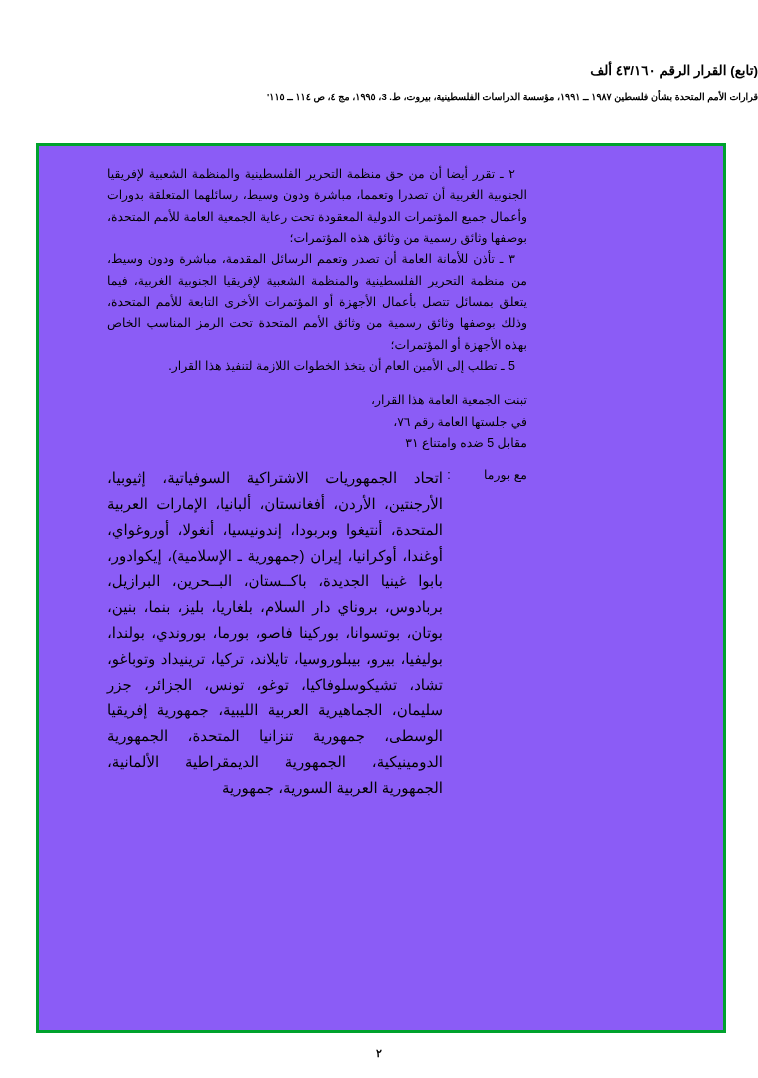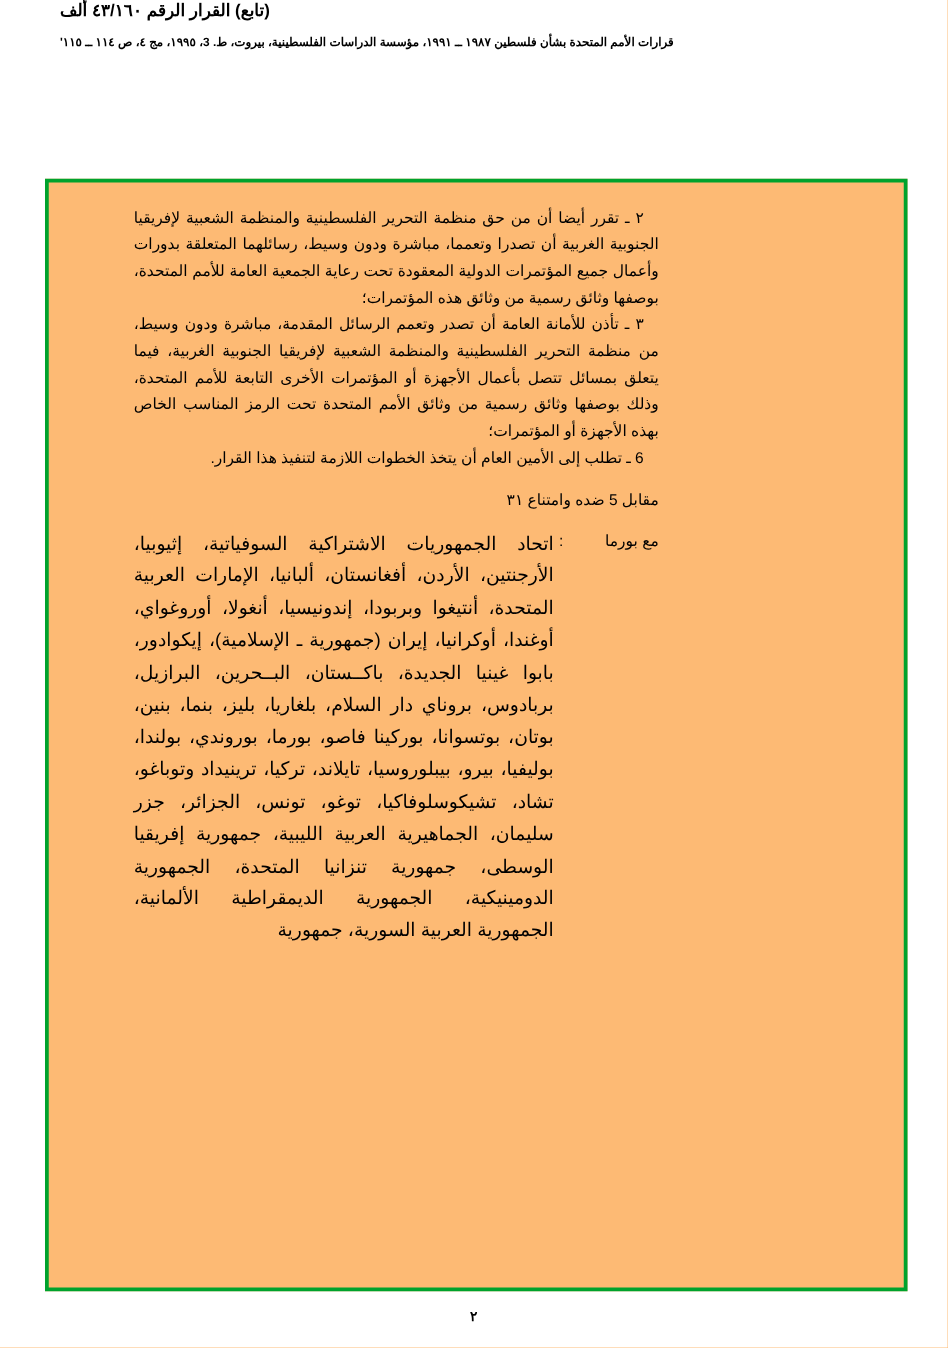--- a/index.html
+++ b/index.html
@@ -17,22 +17,22 @@
   }
 
   .page {
     width: 758px;
     height: 1078px;
     position: relative;
     box-sizing: border-box;
   }
 
   .doc-header {
-    text-align: left;
-    margin-left: 48px;
+    text-align: right;
+    padding-top: 62px;
   }
 
   .doc-title {
     font-size: 13.5px;
     font-weight: bold;
     line-height: 1.4;
     letter-spacing: 0px;
   }
 
   .doc-subtitle {
@@ -43,21 +43,21 @@
   }
 
   .green-frame {
     position: absolute;
     top: 143px;
     right: 32px;
     left: 36px;
     height: 890px;
     border: 3px solid #00a22d;
     box-sizing: border-box;
-    background: #fdba74;
+    background: #8b5cf6;
   }
 
   .frame-inner {
     position: absolute;
     top: 18px;
     right: 0;
     left: 0;
     bottom: 10px;
     padding: 0 36px;
     box-sizing: border-box;
@@ -146,23 +146,25 @@
     <div class="doc-title">(تابع) القرار الرقم ٤٣/١٦٠ ألف</div>
     <div class="doc-subtitle">قرارات الأمم المتحدة بشأن فلسطين ١٩٨٧ ــ ١٩٩١، مؤسسة الدراسات الفلسطينية، بيروت، ط. 3، ١٩٩٥، مج ٤، ص ١١٤ ــ ١١٥'</div>
   </div>
 
   <div class="green-frame">
     <div class="frame-inner">
       <div class="body-col">
 
         <p class="para indent">٢ ـ تقرر أيضا أن من حق منظمة التحرير الفلسطينية والمنظمة الشعبية لإفريقيا الجنوبية الغربية أن تصدرا وتعمما، مباشرة ودون وسيط، رسائلهما المتعلقة بدورات وأعمال جميع المؤتمرات الدولية المعقودة تحت رعاية الجمعية العامة للأمم المتحدة، بوصفها وثائق رسمية من وثائق هذه المؤتمرات؛</p>
         <p class="para indent">٣ ـ تأذن للأمانة العامة أن تصدر وتعمم الرسائل المقدمة، مباشرة ودون وسيط، من منظمة التحرير الفلسطينية والمنظمة الشعبية لإفريقيا الجنوبية الغربية، فيما يتعلق بمسائل تتصل بأعمال الأجهزة أو المؤتمرات الأخرى التابعة للأمم المتحدة، وذلك بوصفها وثائق رسمية من وثائق الأمم المتحدة تحت الرمز المناسب الخاص بهذه الأجهزة أو المؤتمرات؛</p>
-        <p class="para indent">6 ـ تطلب إلى الأمين العام أن يتخذ الخطوات اللازمة لتنفيذ هذا القرار.</p>
+        <p class="para indent">5 ـ تطلب إلى الأمين العام أن يتخذ الخطوات اللازمة لتنفيذ هذا القرار.</p>
 
         <div class="block-adopt">
+          <p>تبنت الجمعية العامة هذا القرار،</p>
+          <p>في جلستها العامة رقم ٧٦،</p>
           <p>مقابل 5 ضده وامتناع ٣١</p>
         </div>
 
         <div class="votes">
           <div class="votes-label">مع بورما</div>
           <div class="votes-colon">:</div>
           <div class="votes-list">اتحاد الجمهوريات الاشتراكية السوفياتية، إثيوبيا، الأرجنتين، الأردن، أفغانستان، ألبانيا، الإمارات العربية المتحدة، أنتيغوا وبربودا، إندونيسيا، أنغولا، أوروغواي، أوغندا، أوكرانيا، إيران (جمهورية ـ الإسلامية)، إيكوادور، بابوا غينيا الجديدة، باكــستان، البــحرين، البرازيل، بربادوس، بروناي دار السلام، بلغاريا، بليز، بنما، بنين، بوتان، بوتسوانا، بوركينا فاصو، بورما، بوروندي، بولندا، بوليفيا، بيرو، بيبلوروسيا، تايلاند، تركيا، ترينيداد وتوباغو، تشاد، تشيكوسلوفاكيا، توغو، تونس، الجزائر، جزر سليمان، الجماهيرية العربية الليبية، جمهورية إفريقيا الوسطى، جمهورية تنزانيا المتحدة، الجمهورية الدومينيكية، الجمهورية الديمقراطية الألمانية، الجمهورية العربية السورية، جمهورية</div>
         </div>
 
       </div>

